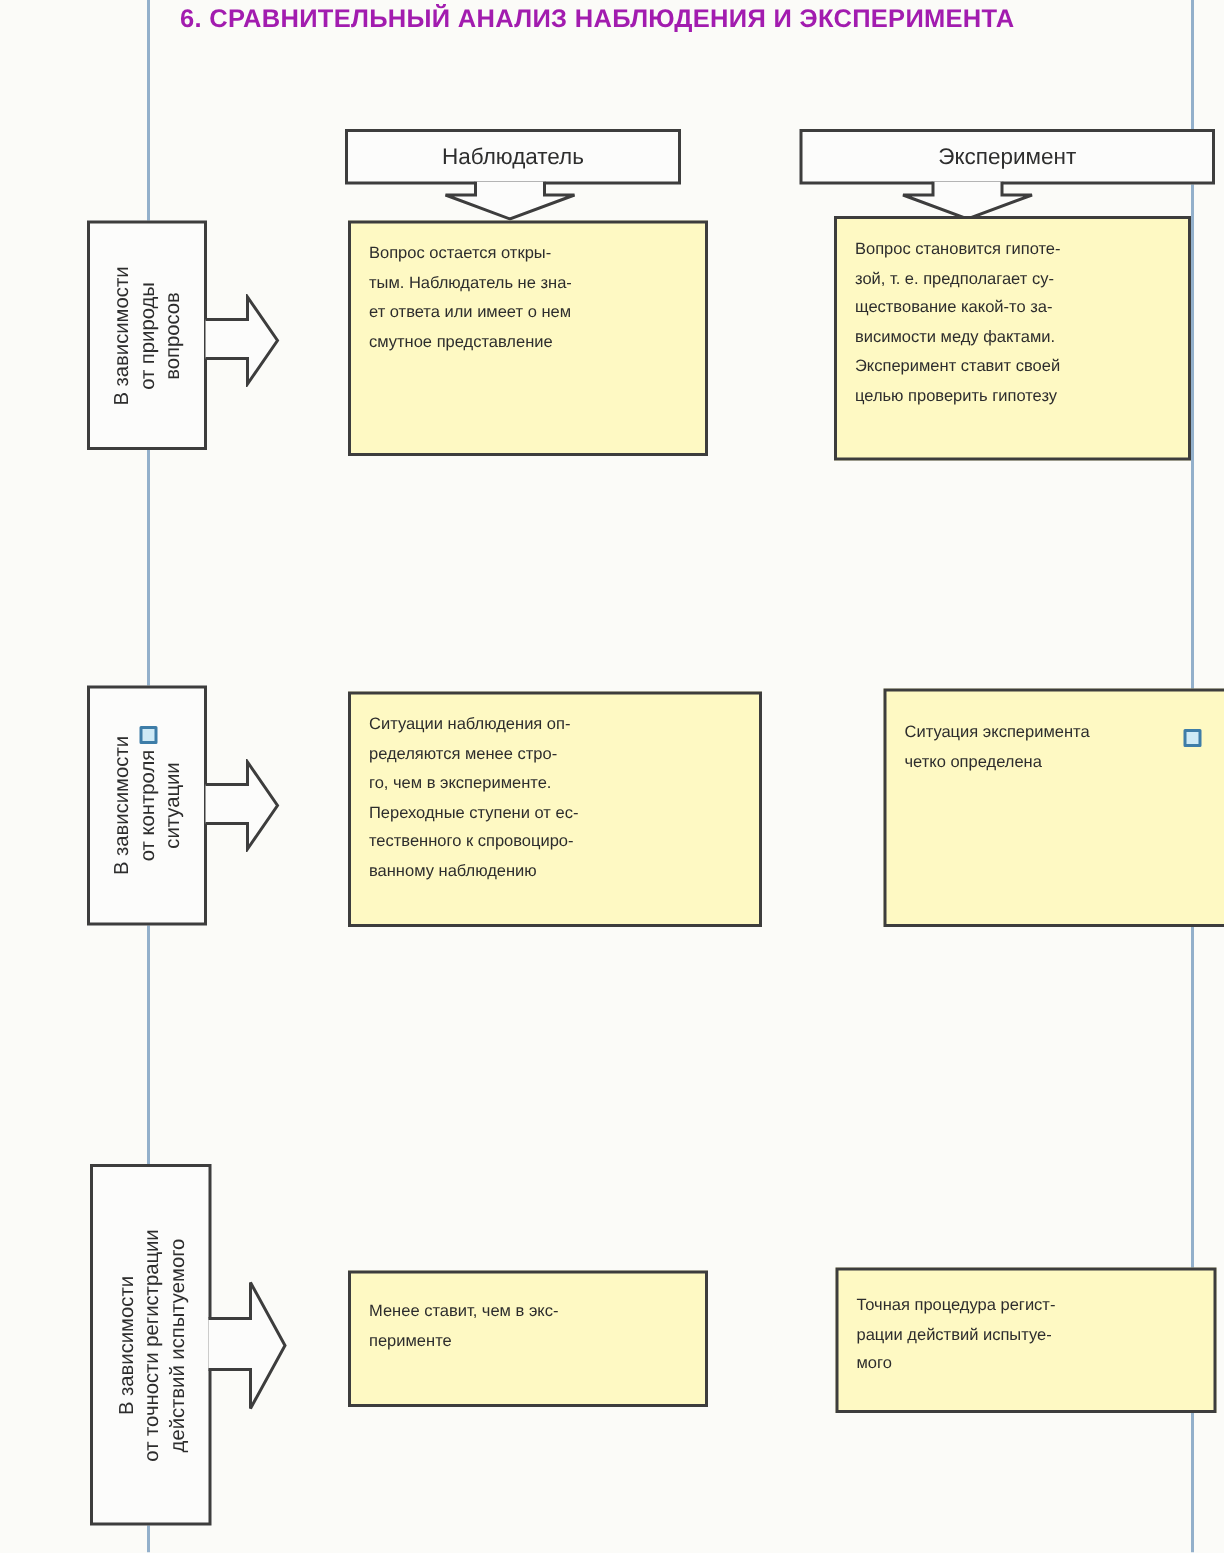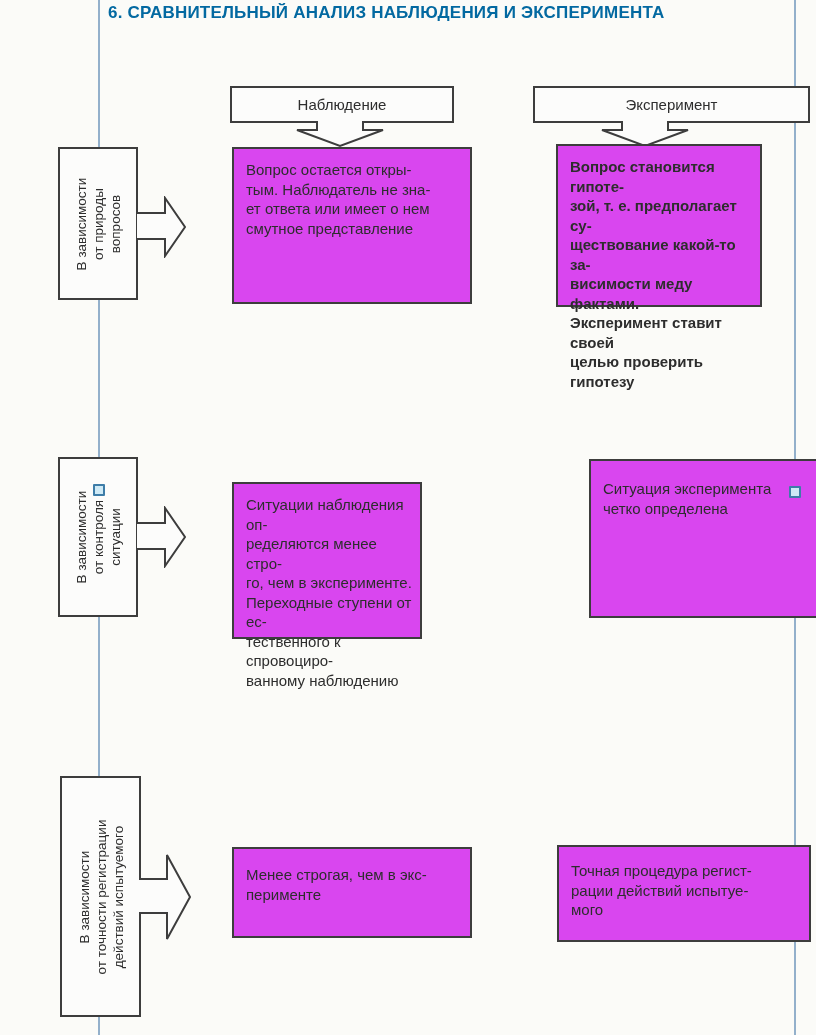--- a/index.html
+++ b/index.html
@@ -3,37 +3,37 @@
 <meta charset="utf-8">
 <style>
   html,body{margin:0;padding:0;}
   body{
     width:816px;height:1035px;position:relative;overflow:hidden;
     background:#fbfbf8;
     font-family:"Liberation Sans", sans-serif;
     color:#2d2d2d;
   }
   .title{
-    position:absolute;left:108px;top:3px;width:660px;
-    font-size:17px;font-weight:800;letter-spacing:.2px;color:#0369a1;
+    position:absolute;left:120px;top:3px;width:660px;
+    font-size:17px;font-weight:800;letter-spacing:.2px;color:#a21caf;
     white-space:nowrap;
   }
   .guide{position:absolute;top:0;width:2px;height:1035px;background:#93b0cb;}
   .handle{
     position:absolute;width:12px;height:12px;box-sizing:border-box;
     background:#cfeaf6;border:2px solid #3e7da8;border-radius:1px;
   }
   .hbox{
     position:absolute;box-sizing:border-box;border:2px solid #3d3d3d;background:#fcfcfb;
     display:flex;align-items:center;justify-content:center;
     font-size:15px;color:#2e2e2e;
   }
   .cbox{
-    position:absolute;box-sizing:border-box;border:2px solid #3d3d3d;background:#d946ef;
-    font-size:15px;line-height:19.5px;color:#2d2d2d;
+    position:absolute;box-sizing:border-box;border:2px solid #3d3d3d;background:#fef9c3;
+    font-size:11px;line-height:19.5px;color:#2d2d2d;
     padding:11px 6px 0 12px;white-space:pre-line;
   }
   .vlabel{
     position:absolute;box-sizing:border-box;border:2px solid #3d3d3d;background:#fcfcfb;
   }
   .vlabel .txt{
     position:absolute;top:50%;left:50%;
     transform:translate(-50%,-50%) rotate(-90deg);
     white-space:pre-line;text-align:center;
     font-size:13.5px;line-height:17px;color:#2d2d2d;
@@ -42,21 +42,21 @@
 </style>
 </head>
 <body>
 
 <div class="guide" style="left:98px;"></div>
 <div class="guide" style="left:794px;"></div>
 
 <div class="title">6. СРАВНИТЕЛЬНЫЙ АНАЛИЗ НАБЛЮДЕНИЯ И ЭКСПЕРИМЕНТА</div>
 
 <div class="hbox" style="left:230px;top:86px;width:224px;height:37px;">
-  <span>Наблюдение</span>
+  <span>Наблюдатель</span>
 </div>
 <div class="hbox" style="left:533px;top:86px;width:277px;height:37px;">
   <span>Эксперимент</span>
 </div>
 
 <svg class="arr" style="left:295px;top:121px;" width="90" height="27" viewBox="0 0 90 27">
   <path d="M22,0 V9 H2 L45,25 L88,9 H68 V0" fill="#fcfcfb" stroke="#3d3d3d" stroke-width="2"></path>
 </svg>
 <svg class="arr" style="left:600px;top:121px;" width="90" height="27" viewBox="0 0 90 27">
   <path d="M22,0 V9 H2 L45,25 L88,9 H68 V0" fill="#fcfcfb" stroke="#3d3d3d" stroke-width="2"></path>
@@ -67,52 +67,52 @@
 от природы
 вопросов</span>
 </div>
 <svg class="arr" style="left:135px;top:196px;" width="52" height="62" viewBox="0 0 52 62">
   <path d="M2,17 H30 V2 L50,31 L30,60 V43 H2" fill="#fcfcfb" stroke="#3d3d3d" stroke-width="2"></path>
 </svg>
 <div class="cbox" style="left:232px;top:147px;width:240px;height:157px;">Вопрос остается откры-
 тым. Наблюдатель не зна-
 ет ответа или имеет о нем
 смутное представление</div>
-<div class="cbox" style="left:556px;top:144px;width:206px;height:163px;font-weight:bold;">Вопрос становится гипоте-
+<div class="cbox" style="left:556px;top:144px;width:238px;height:163px;">Вопрос становится гипоте-
 зой, т. е. предполагает су-
 ществование какой-то за-
 висимости меду фактами.
 Эксперимент ставит своей
 целью проверить гипотезу</div>
 
 <div class="vlabel" style="left:58px;top:457px;width:80px;height:160px;">
   <span class="txt" style="width:156px;">В зависимости
 от контроля
 ситуации</span>
 </div>
 <svg class="arr" style="left:135px;top:506px;" width="52" height="62" viewBox="0 0 52 62">
   <path d="M2,17 H30 V2 L50,31 L30,60 V43 H2" fill="#fcfcfb" stroke="#3d3d3d" stroke-width="2"></path>
 </svg>
-<div class="cbox" style="left:232px;top:461px;width:190px;height:157px;margin-top:21px;">Ситуации наблюдения оп-
+<div class="cbox" style="left:232px;top:461px;width:276px;height:157px;">Ситуации наблюдения оп-
 ределяются менее стро-
 го, чем в эксперименте.
 Переходные ступени от ес-
 тественного к спровоциро-
 ванному наблюдению</div>
 <div class="cbox" style="left:557px;top:459px;width:237px;height:159px;padding-top:18px;margin-left:32px;">Ситуация эксперимента
 четко определена</div>
 
 <div class="vlabel" style="left:60px;top:776px;width:81px;height:241px;">
   <span class="txt" style="width:236px;">В зависимости
 от точности регистрации
 действий испытуемого</span>
 </div>
 <svg class="arr" style="left:137px;top:853px;" width="55" height="88" viewBox="0 0 55 88">
   <path d="M2,26 H30 V2 L53,44 L30,86 V60 H2" fill="#fcfcfb" stroke="#3d3d3d" stroke-width="2"></path>
 </svg>
-<div class="cbox" style="left:232px;top:847px;width:240px;height:91px;padding-top:16px;">Менее строгая, чем в экс-
+<div class="cbox" style="left:232px;top:847px;width:240px;height:91px;padding-top:16px;">Менее ставит, чем в экс-
 перименте</div>
 <div class="cbox" style="left:557px;top:845px;width:254px;height:97px;padding-top:14px;">Точная процедура регист-
 рации действий испытуе-
 мого</div>
 
 <div class="handle" style="left:93px;top:484px;"></div>
 <div class="handle" style="left:789px;top:486px;"></div>
 
 </body></html>

